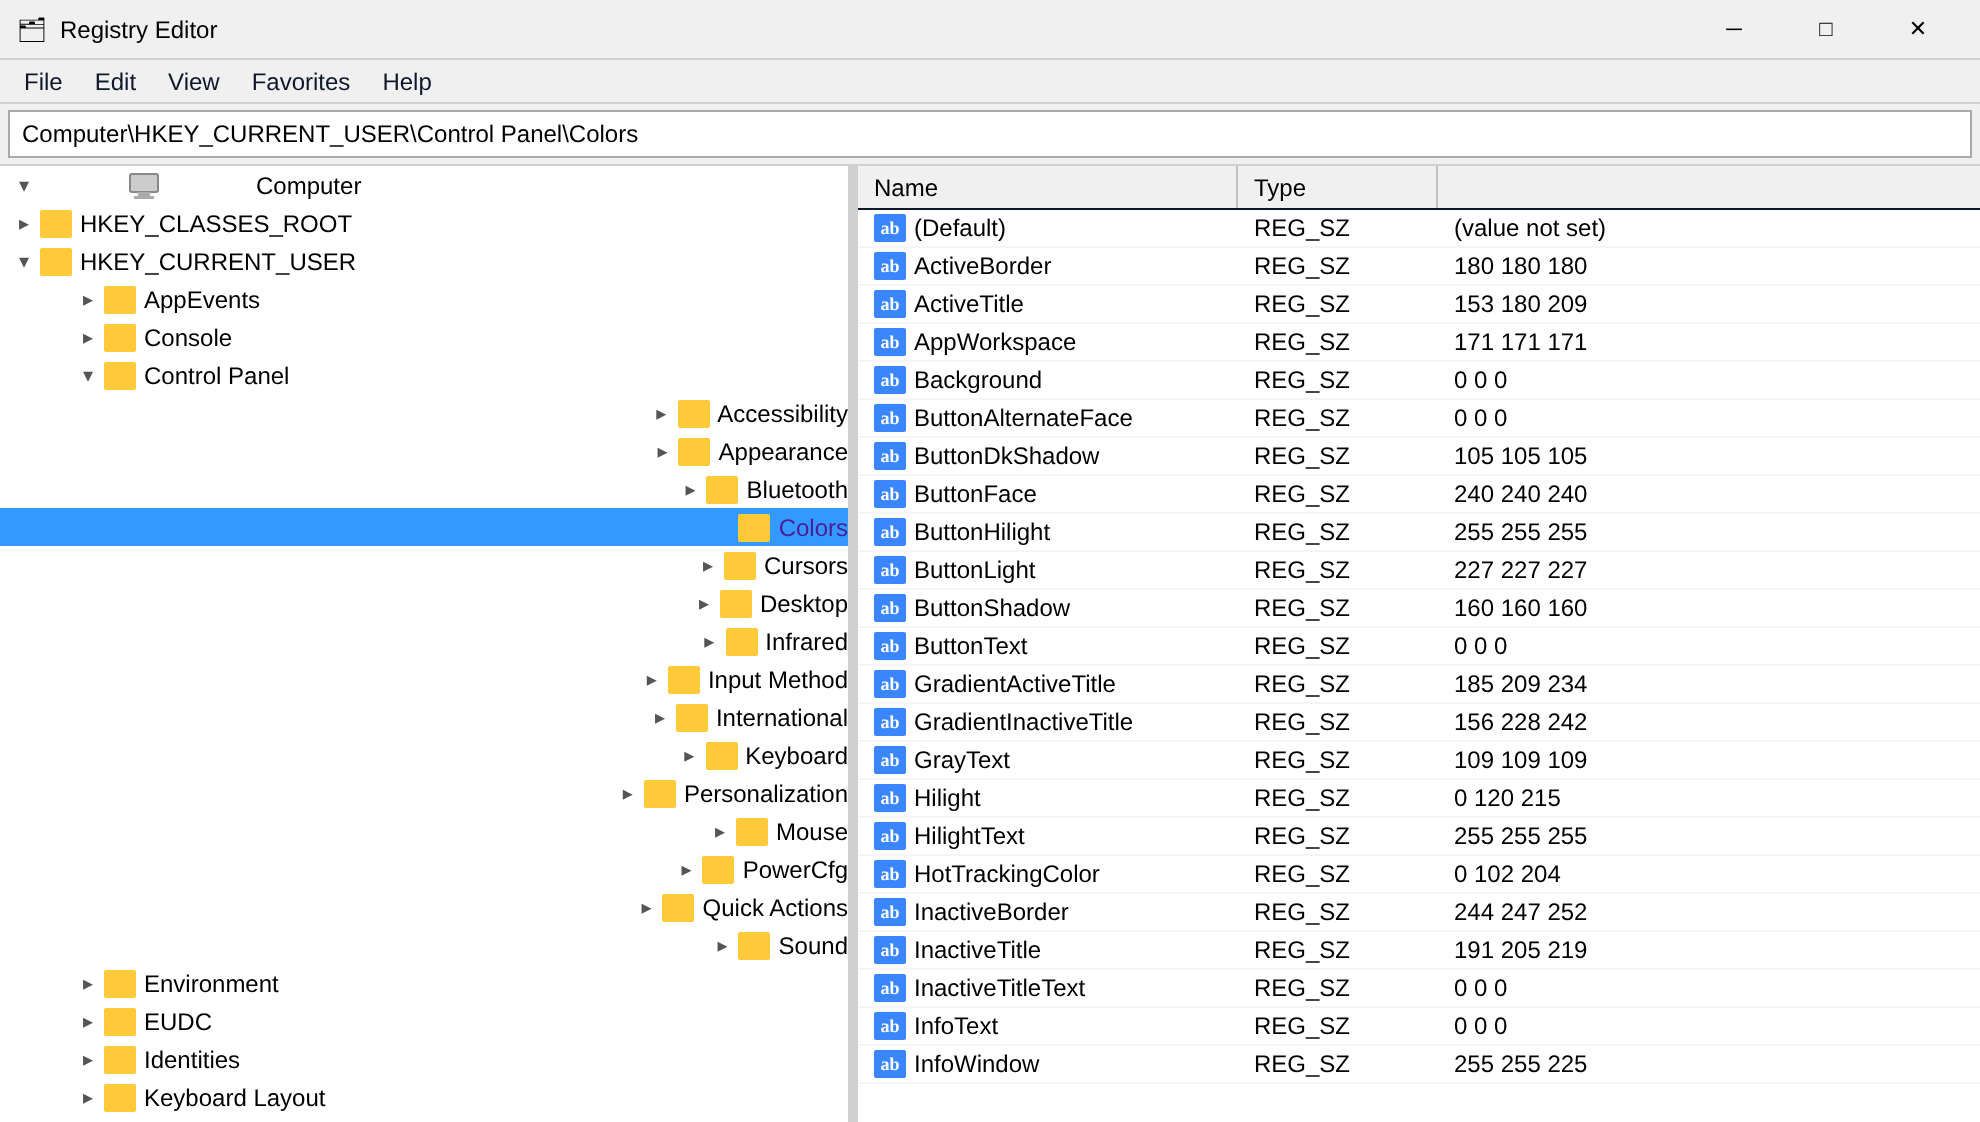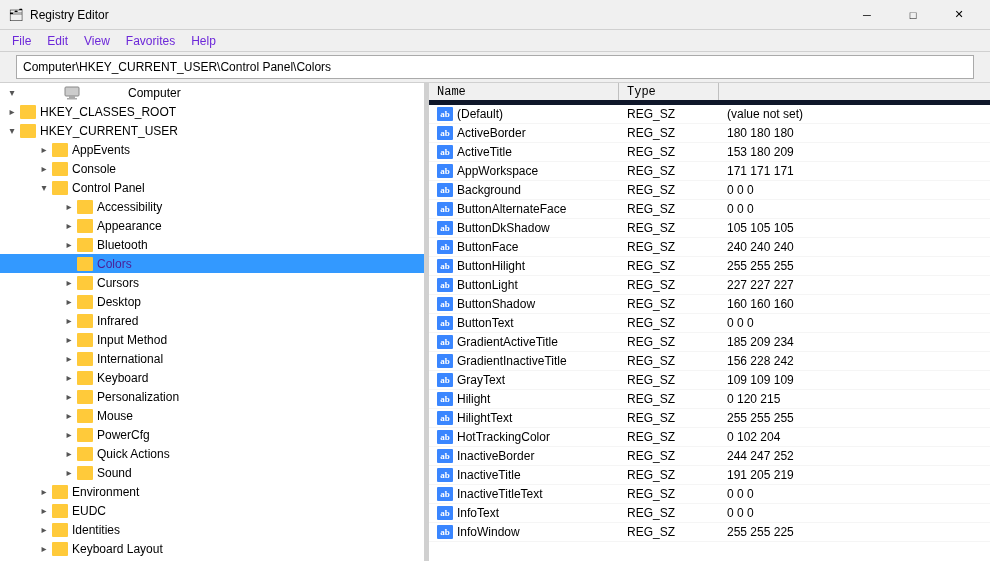--- a/index.html
+++ b/index.html
@@ -58,31 +58,31 @@
       align-items: center;
       height: 22px;
       background: #f0f0f0;
       border-bottom: 1px solid #d0d0d0;
       padding: 0 4px;
     }
     .menu-item {
       padding: 2px 8px;
       cursor: pointer;
       font-size: 12px;
-      color: #6d28d9;
+      color: #0f172a;
     }
 
     
     .address-bar {
       display: flex;
       align-items: center;
       height: 24px;
       background: #fff;
       border: 1px solid #aaa;
-      margin: 3px 16px;
+      margin: 3px 4px;
       padding: 0 6px;
       font-size: 12px;
       color: #000;
     }
 
     
     .main-content {
       display: flex;
       height: calc(561px - 30px - 22px - 30px);
       border-top: 1px solid #d0d0d0;
@@ -126,41 +126,40 @@
       flex-shrink: 0;
     }
     .tree-item .expand-btn.expanded::before { content: '▾'; }
     .tree-item .expand-btn.collapsed::before { content: '▸'; }
     .tree-item .expand-btn.none { }
 
     
     .indent-0 { padding-left: 4px; gap: 44px; }
     .indent-1 { }
     .indent-2 { padding-left: 36px; }
-    .indent-3 { padding-left: 61px; }
+    .indent-3 { padding-left: 61px; justify-content: flex-end; }
 
     
     .registry-panel {
       flex: 1;
       background: #fff;
       overflow-y: scroll;
       overflow-x: hidden;
       display: flex;
       flex-direction: column;
     }
 
     .registry-header {
       display: flex;
       height: 22px;
-      border-bottom: 5px solid #0f172a;
+      border-bottom: 1px solid #0f172a;
       background: #f0f0f0;
       position: sticky;
       top: 0;
       z-index: 1;
-      font-family: Liberation Mono, monospace;
     }
     .reg-col-header {
       display: flex;
       align-items: center;
       padding: 2px 8px;
       font-size: 12px;
       font-weight: normal;
       color: #000;
       border-right: 1px solid #c0c0c0;
       cursor: pointer;

